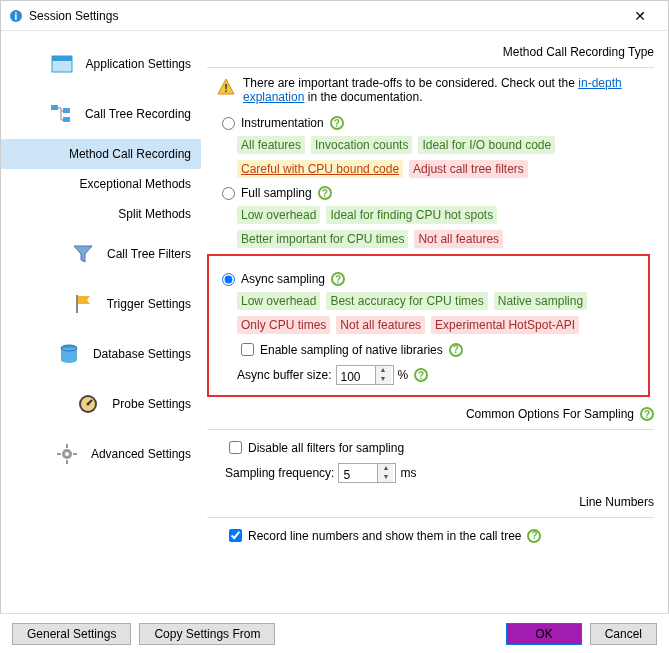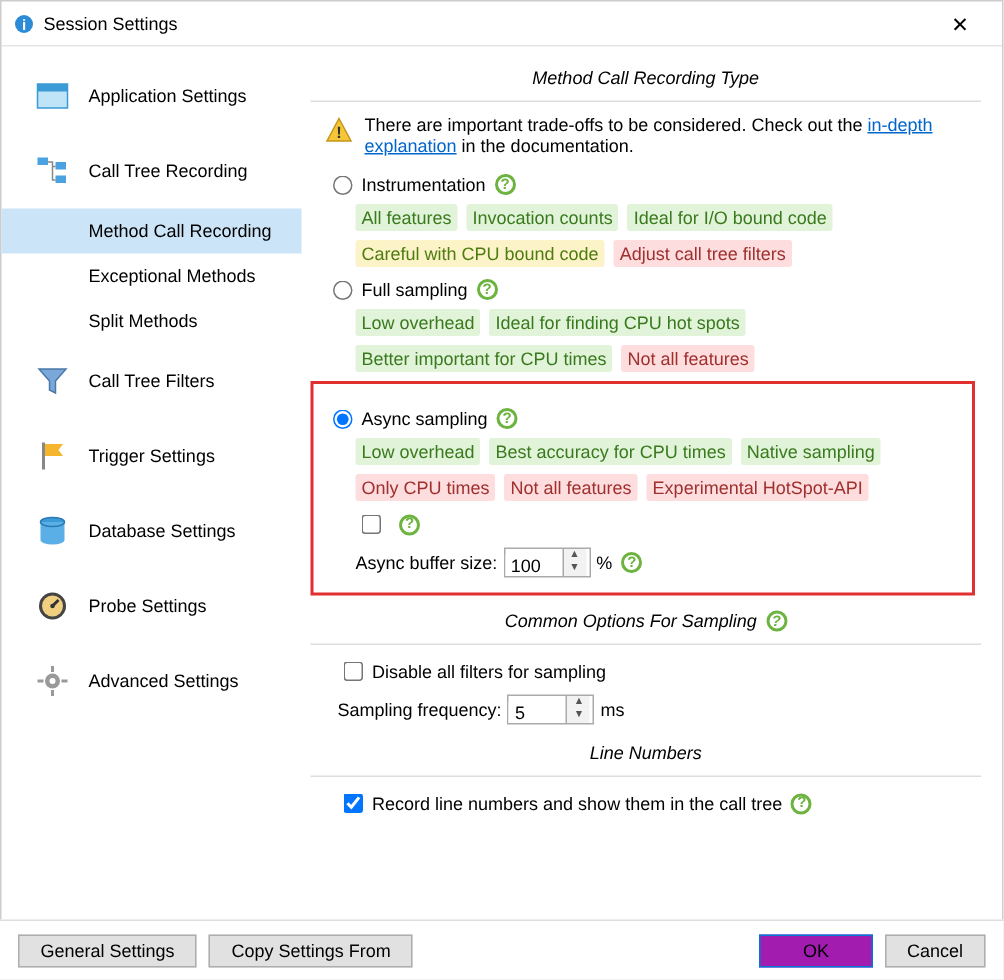--- a/index.html
+++ b/index.html
@@ -31,53 +31,54 @@
   .sidebar {
     width: 200px;
     padding: 8px 0;
   }
   .sidebar-item {
     display: flex;
     align-items: center;
     height: 50px;
     padding: 0 10px 0 20px;
     cursor: default;
+    justify-content: flex-end;
   }
   .sidebar-sub {
     height: 30px;
     padding-left: 58px;
   }
   .sidebar-item.selected { background: #cce4f7; }
   .sidebar-item .sicon { width: 28px; display:flex; align-items:center; justify-content:center; margin-right:10px; }
   .content {
     flex: 1;
     padding: 8px 14px 0 6px;
     overflow: hidden;
     position: relative;
   }
   .section-title {
     margin: 6px 0 8px 0;
-    display:flex; align-items:center; justify-content:center;font-style:italic;
+    display:flex; align-items:center; justify-content:flex-end;
   }
   .warn-row { display:flex; align-items:flex-start; margin: 4px 0 10px 10px; }
   .warn-row .wicon { margin-right: 8px; margin-top:2px; }
   .link { color: #0066cc; text-decoration: underline; cursor: default; }
   .radio-row { display:flex; align-items:flex-end; margin: 6px 0 6px 10px; }
   .radio-row input { margin-right:6px; }
   .help {
     display:inline-flex; width:14px; height:14px; border-radius:50%;
     background:#fff; border:2px solid #6db33f; color:#6db33f;
     align-items:center; justify-content:center; font-weight:bold;
     font-size:10px; margin-left:6px; cursor:default;
   }
   .tags { margin: 4px 0 6px 30px; display:flex; flex-wrap:wrap; gap:6px; }
   .tag { padding: 2px 4px; border-radius:2px; font-size:12px; }
   .tag.g { background:#e1f3d8; color:#3a7a1f; }
   .tag.r { background:#fddddd; color:#a03030; }
-  .tag.y { background:#fdf3c8; color:#4d7c0f; }
+  .tag.y { background:#fdf3c8; color:#c2410c;text-decoration:underline; }
   .redbox {
     border: 2px solid #e03030;
     padding: 8px 6px;
     margin: 4px 4px 10px 0;
   }
   .form-row { display:flex; align-items:center; margin:6px 0 2px 30px; }
   .form-row input[type=checkbox] { margin-right:6px; }
   .spin {
     display:flex; align-items:flex-end; border:1px solid #aaa;
     width:58px; height:20px; margin:0 4px;
@@ -256,20 +257,21 @@
         <span class="tag g">Best accuracy for CPU times</span>
         <span class="tag g">Native sampling</span>
       </div>
       <div class="tags" style="margin-left:22px">
         <span class="tag r">Only CPU times</span>
         <span class="tag r">Not all features</span>
         <span class="tag r">Experimental HotSpot-API</span>
       </div>
       <div class="form-row" style="margin-left:22px">
         <input type="checkbox" style="">
+        <span>Enable sampling of native libraries</span>
         <span class="help">?</span>
       </div>
       <div class="form-row" style="margin-left:22px">
         <span>Async buffer size:</span>
         <div class="spin">
           <input value="100" style="">
           <div class="arrows">
               <span>▲</span>
               <span>▼</span>
             </div>

